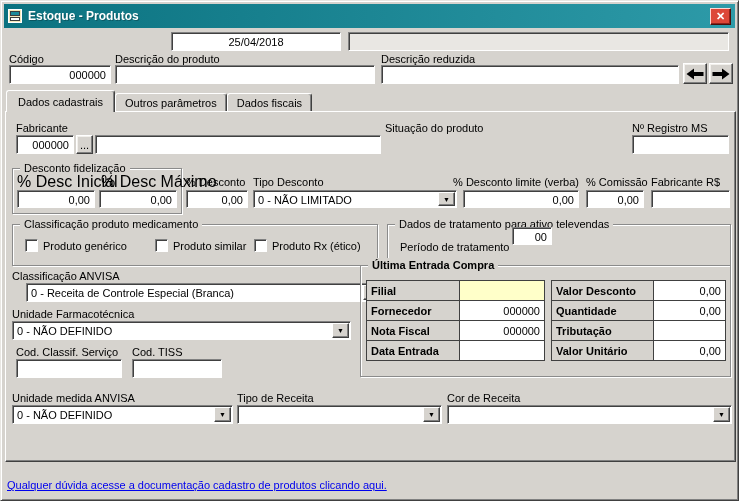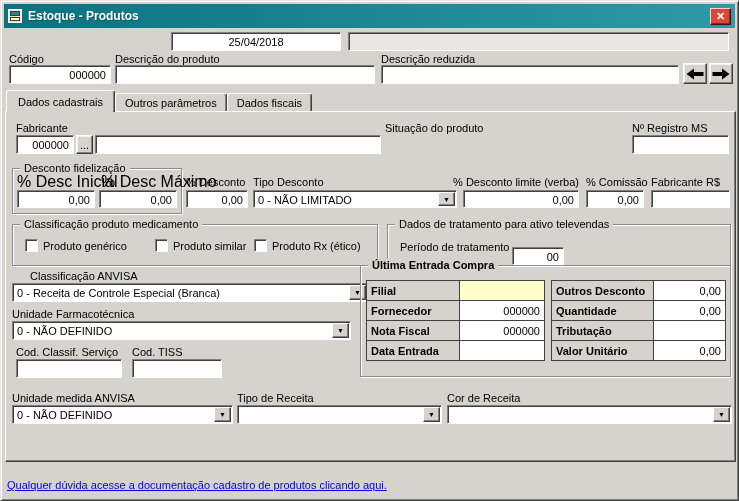--- a/index.html
+++ b/index.html
@@ -158,25 +158,25 @@
       </div>
       <div class="cbrow" style="left:241px;top:14px">
         <span class="cbox"></span>
         <span>Produto Rx (ético)</span>
       </div>
     </div>
 
     <div class="grp" style="left:381px;top:112px;width:344px;height:42px">
       <span class="legend">Dados de tratamento para ativo televendas</span>
       <span class="lbl" style="left:12px;top:16px">Período de tratamento</span>
-      <div class="fld ra" style="left:124px;top:22px;width:52px;height:18px">00</div>
-    </div>
-
-    <span class="lbl" style="left:24px;top:158px">Classificação ANVISA</span>
-    <div class="fld combo" style="left:6px;top:171px;width:356px">
+      <div class="fld ra" style="left:124px;top:2px;width:40px;height:18px">00</div>
+    </div>
+
+    <span class="lbl" style="left:6px;top:158px">Classificação ANVISA</span>
+    <div class="fld combo" style="left:20px;top:171px;width:356px">
       <span>0 - Receita de Controle Especial (Branca)</span>
       <span class="cbtn">
           <span>▼</span>
         </span>
     </div>
 
     <span class="lbl" style="left:6px;top:196px">Unidade Farmacotécnica</span>
     <div class="fld combo" style="left:6px;top:209px;width:339px">
       <span>0 - NÃO DEFINIDO</span>
       <span class="cbtn">
@@ -208,21 +208,21 @@
         </tr>
         <tr>
           <td class="l">Data Entrada</td>
           <td class="v"></td>
         </tr>
       </tbody>
         </table>
       <table class="pt" style="left:190px;top:14px">
         <tbody>
             <tr>
-          <td class="l" style="width:102px">Outros Desconto</td>
+          <td class="l" style="width:102px">Valor Desconto</td>
           <td class="v" style="width:72px">0,00</td>
         </tr>
         <tr>
           <td class="l">Quantidade</td>
           <td class="v">0,00</td>
         </tr>
         <tr>
           <td class="l">Tributação</td>
           <td class="v"></td>
         </tr>

